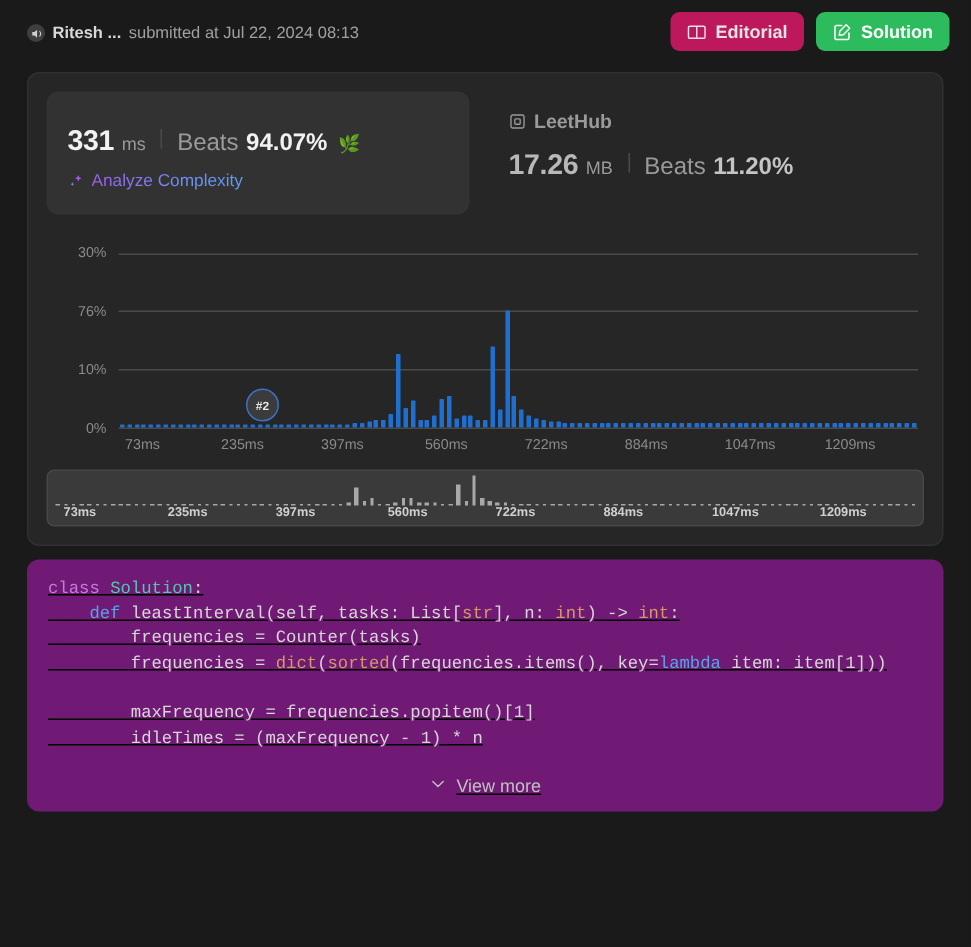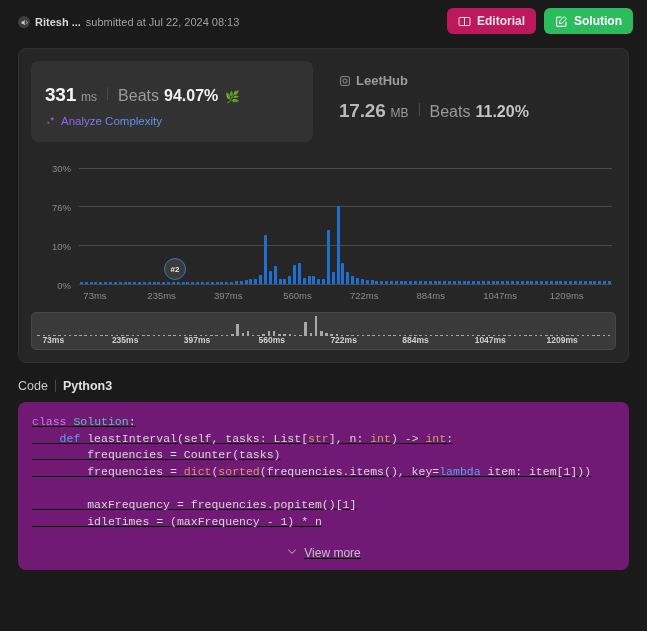--- a/index.html
+++ b/index.html
@@ -1142,25 +1142,20 @@
           <div class="mini-label" style="left: 28%;">397ms</div>
           <div class="mini-label" style="left: 41%;">560ms</div>
           <div class="mini-label" style="left: 53.5%;">722ms</div>
           <div class="mini-label" style="left: 66%;">884ms</div>
           <div class="mini-label" style="left: 79%;">1047ms</div>
           <div class="mini-label" style="left: 91.5%;">1209ms</div>
         </div>
     </div>
   </div>
 
-  <div class="code-head">
-    <span class="lbl">Code</span>
-    <span class="vsep"></span>
-    <span class="lang">Python3</span>
-  </div>
 
   <div class="code-panel">
     <pre class="code" id="code-block"><span><span class="tok-kw">class </span><span class="tok-cls">Solution</span><span class="tok-plain">:</span></span>
 <span><span class="tok-plain">    </span><span class="tok-kw2">def </span><span class="tok-fn">leastInterval</span><span class="tok-plain">(self, tasks: List[</span><span class="tok-type">str</span><span class="tok-plain">], n: </span><span class="tok-type">int</span><span class="tok-plain">) -&gt; </span><span class="tok-type">int</span><span class="tok-plain">:</span></span>
 <span><span class="tok-plain">        frequencies = Counter(tasks)</span></span>
 <span><span class="tok-plain">        frequencies = </span><span class="tok-builtin">dict</span><span class="tok-plain">(</span><span class="tok-builtin">sorted</span><span class="tok-plain">(frequencies.items(), key=</span><span class="tok-kw2">lambda</span><span class="tok-plain"> item: item[</span><span class="tok-num">1</span><span class="tok-plain">]))</span></span>
 <span><span class="tok-plain"></span></span>
 <span><span class="tok-plain">        maxFrequency = frequencies.popitem()[</span><span class="tok-num">1</span><span class="tok-plain">]</span></span>
 <span><span class="tok-plain">        idleTimes = (maxFrequency - </span><span class="tok-num">1</span><span class="tok-plain">) * n</span></span></pre>
     <div class="view-more-wrap">

